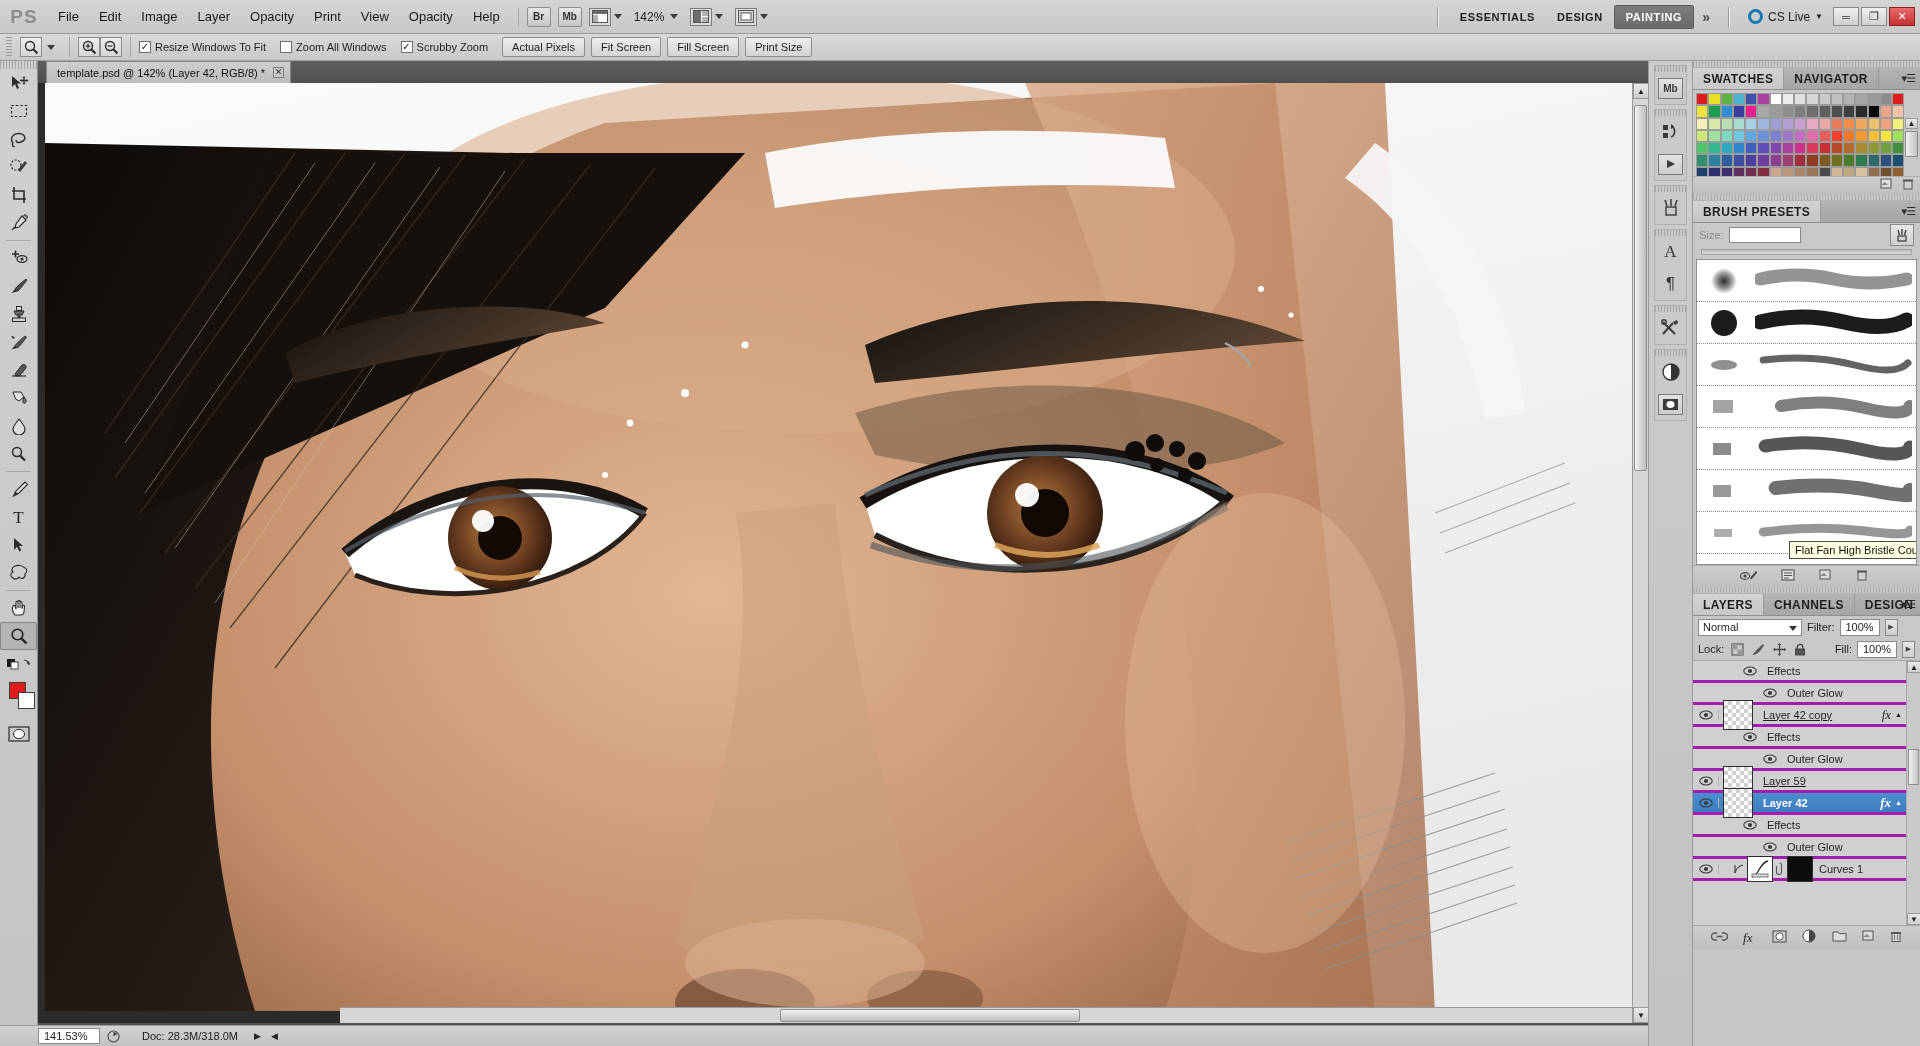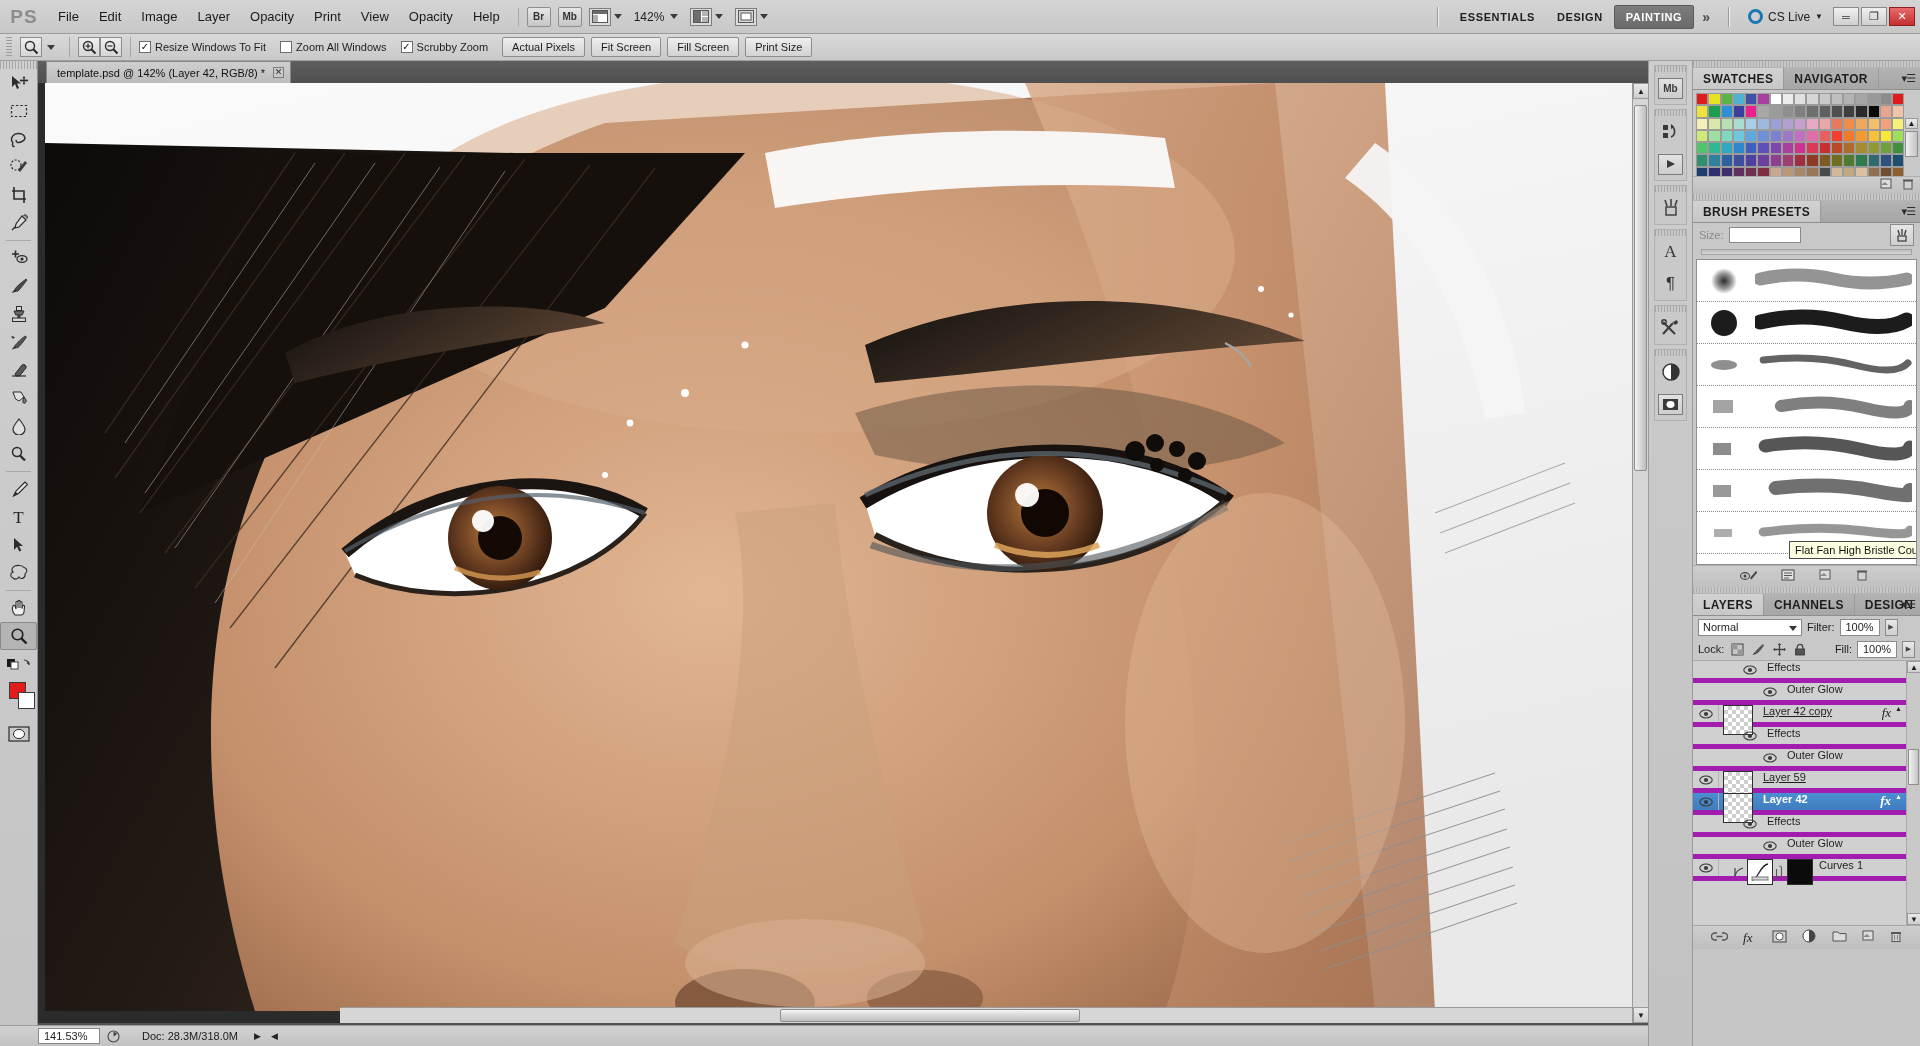--- a/index.html
+++ b/index.html
@@ -156,21 +156,21 @@
     display:flex; align-items:center; padding-left:4px; font-size:11px; position:relative;}
   .blendsel .cc{ position:absolute; right:4px; top:6px; width:0;height:0;
     border-left:4px solid transparent;border-right:4px solid transparent;border-top:5px solid #333;}
   .numfield{ width:40px; height:17px; background:#fff; border:1px solid #8a8a8a;
     display:flex; align-items:center; justify-content:center; font-size:11px;}
   .stepper{ width:13px;height:17px;border:1px solid #8a8a8a;background:linear-gradient(#e8e8e8,#cecece);
     display:flex;align-items:center;justify-content:center;font-size:7px;color:#444;}
   .lockico{ width:16px;height:16px; display:flex;align-items:center;justify-content:center;}
   .layer-list{ position:relative; background:#d0d0d0; border-top:1px solid #a9a9a9;
     height:265px; overflow:hidden;}
-  .lrow{ display:flex; height:22px; border-bottom:5px solid #a21caf;
+  .lrow{ display:flex; align-items:center; height:22px; border-bottom:3px solid #a21caf;
     position:relative; font-size:11px; }
   .lrow.sel{ background:linear-gradient(#4b8fd0,#3f7cbd); color:#fff; font-weight:bold;}
   .eye{ width:26px; display:flex; align-items:center; justify-content:center; }
   .lthumb{ width:30px; height:30px; border:1px solid #2e2e2e; margin:0 4px;
     background-image:
       linear-gradient(45deg,#cfcfcf 25%,transparent 25%,transparent 75%,#cfcfcf 75%),
       linear-gradient(45deg,#cfcfcf 25%,#fff 25%,#fff 75%,#cfcfcf 75%);
     background-size:8px 8px; background-position:0 0,4px 4px; }
   .lname{ flex:1; }
   .fx{ font-style:italic; font-family:"Liberation Serif",serif; font-size:13px; padding-right:4px;}

